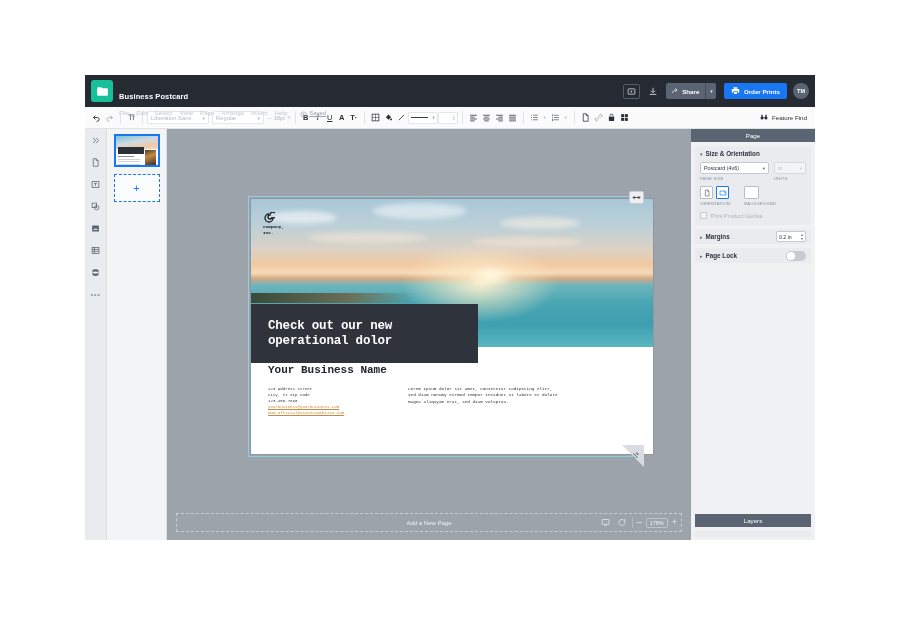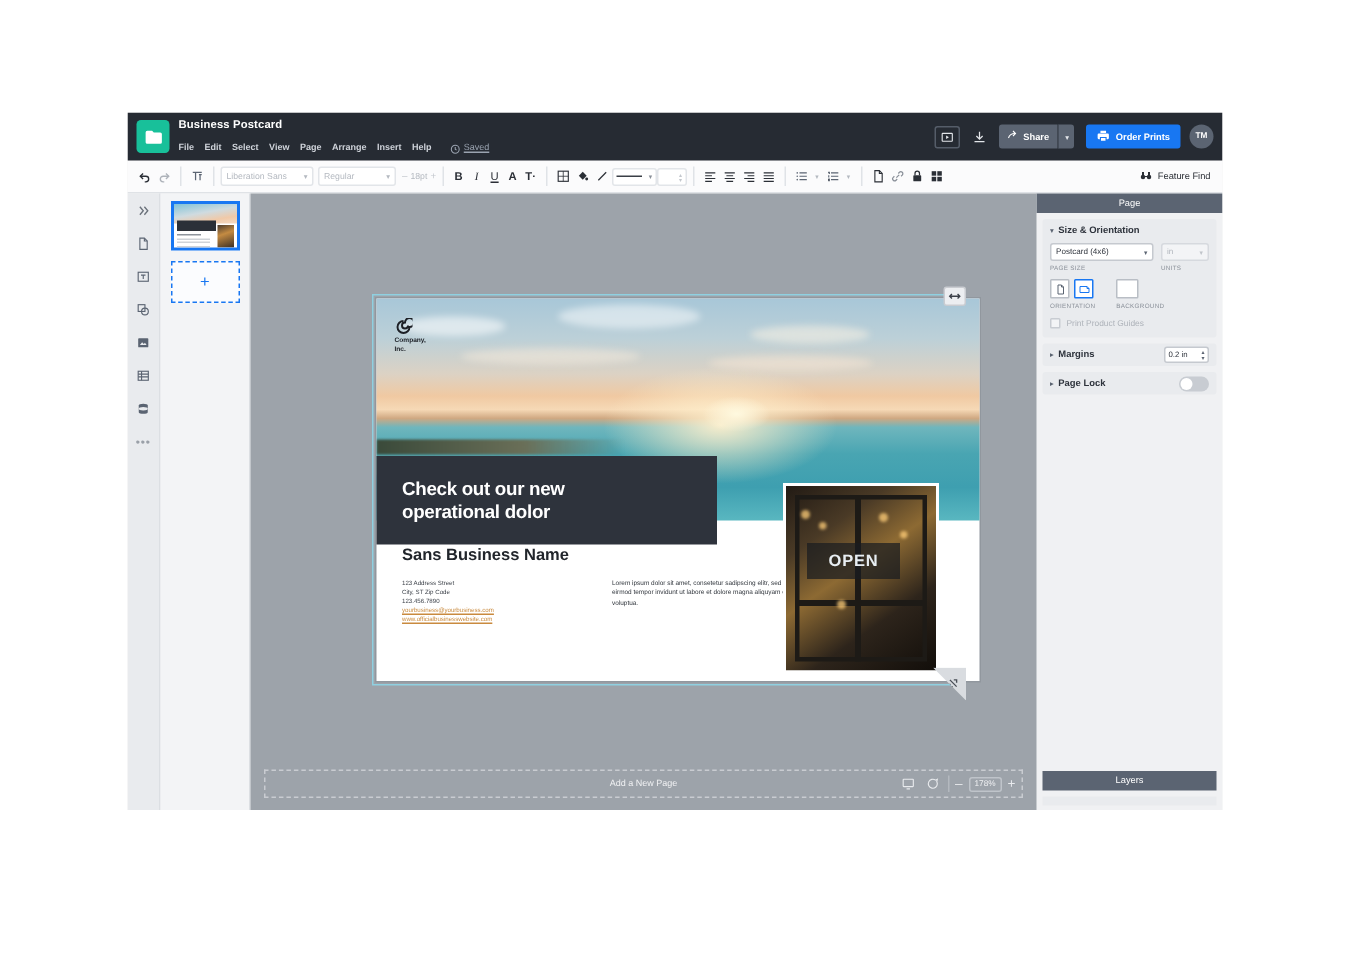--- a/index.html
+++ b/index.html
@@ -22,21 +22,21 @@
   .header {
     height: 32px; background: #262b33;
     display: flex; align-items: stretch; position: relative;
   }
   .logo-tile {
     width: 22px; height: 22px; margin: 5px 6px 0 6px;
     background: #18c09a; border-radius: 3px;
     display: flex; align-items: center; justify-content: center;
   }
   .logo-tile svg { width: 13px; height: 13px; }
-  .title-block { padding-top: 3px; }
+  .title-block { padding-top: 17px; }
   .doc-title { color: #fff; font-size: 7.5px; font-weight: bold; letter-spacing: .1px; }
   .menubar { display: flex; align-items: center; gap: 7px; margin-top: 3px; }
   .menu-item { color: #cfd3da; font-size: 6px; font-weight: bold; cursor: default; }
   .saved-wrap { display: flex; align-items: center; gap: 2.5px; margin-left: 5px; }
   .saved-wrap svg { width: 7px; height: 7px; }
   .saved-text { color: #9aa3b0; font-size: 6px; text-decoration: underline; }
 
   .header-right {
     position: absolute; right: 6px; top: 0; height: 32px;
     display: flex; align-items: center; gap: 6px;
@@ -141,21 +141,21 @@
     display: flex; align-items: center; justify-content: center;
     color: #1877f2; font-size: 11px; cursor: pointer; background: #fbfcfe;
   }
 
   
   .canvas {
     flex: 1; background: #9da3aa; position: relative; overflow: hidden;
   }
   .postcard {
     position: absolute; left: 84px; top: 70px; width: 402px; height: 255px;
-    background: #fff; box-shadow: 0 0 0 1px rgba(0,0,0,.07);
+    background: #fff; box-shadow: 0 0 0 1px rgba(0,0,0,.07); font-family: Liberation Mono, monospace;
   }
   .pc-sel-box {
     position: absolute; left: 81px; top: 67px; width: 388px; height: 261px;
     border: 1.5px solid #8fd0e0; pointer-events: none;
   }
   .pc-photo {
     position: absolute; left:0; top:0; width: 100%; height: 148px; overflow:hidden;
     background:
       radial-gradient(ellipse 120px 60px at 57% 57%, rgba(255,240,205,.95), rgba(255,215,170,0) 65%),
       linear-gradient(to bottom,
@@ -617,45 +617,32 @@
           </svg>
           <div class="pc-logo-text">Company,</div>
           <div class="pc-logo-text">Inc.</div>
         </div>
 
         <div class="pc-band">
           <div class="pc-band-line">Check out our new</div>
           <div class="pc-band-line">operational dolor</div>
         </div>
 
-        <div class="pc-biz">Sans Business Name</div>
+        <div class="pc-biz">Your Business Name</div>
 
         <div class="pc-addr">
           <div>123 Address Street</div>
           <div>City, ST Zip Code</div>
           <div>123.456.7890</div>
           <div class="link">yourbusiness@yourbusiness.com</div>
           <div class="link">www.officialbusinesswebsite.com</div>
         </div>
 
         <div class="pc-lorem">Lorem ipsum dolor sit amet, consetetur sadipscing elitr, sed diam nonumy eirmod tempor invidunt ut labore et dolore magna aliquyam erat, sed diam voluptua.</div>
 
-        <div class="pc-open">
-          <div class="open-frame"></div>
-          <div class="open-mull-v"></div>
-          <div class="open-mull-h"></div>
-          <div class="bokeh" style="left:10px;top:16px;width:6px;height:6px"></div>
-          <div class="bokeh" style="left:22px;top:24px;width:5px;height:5px"></div>
-          <div class="bokeh" style="left:62px;top:18px;width:6px;height:6px"></div>
-          <div class="bokeh" style="left:76px;top:30px;width:5px;height:5px"></div>
-          <div class="bokeh" style="left:34px;top:76px;width:6px;height:6px"></div>
-          <div class="open-sign">
-            <span>OPEN</span>
-          </div>
-        </div>
       </div>
 
       <div class="handle handle-e">
         <svg viewBox="0 0 24 24" fill="none" stroke="#3b4049" stroke-width="2.4">
           <path d="M3 12h18M7 8l-4 4 4 4M17 8l4 4-4 4"></path>
         </svg>
       </div>
       <div class="corner-tri">
         <svg viewBox="0 0 24 24" fill="none" stroke="#4a4f57" stroke-width="2.4">
           <path d="M6 6l12 12M6 13v5h5M18 11V6h-5"></path>

